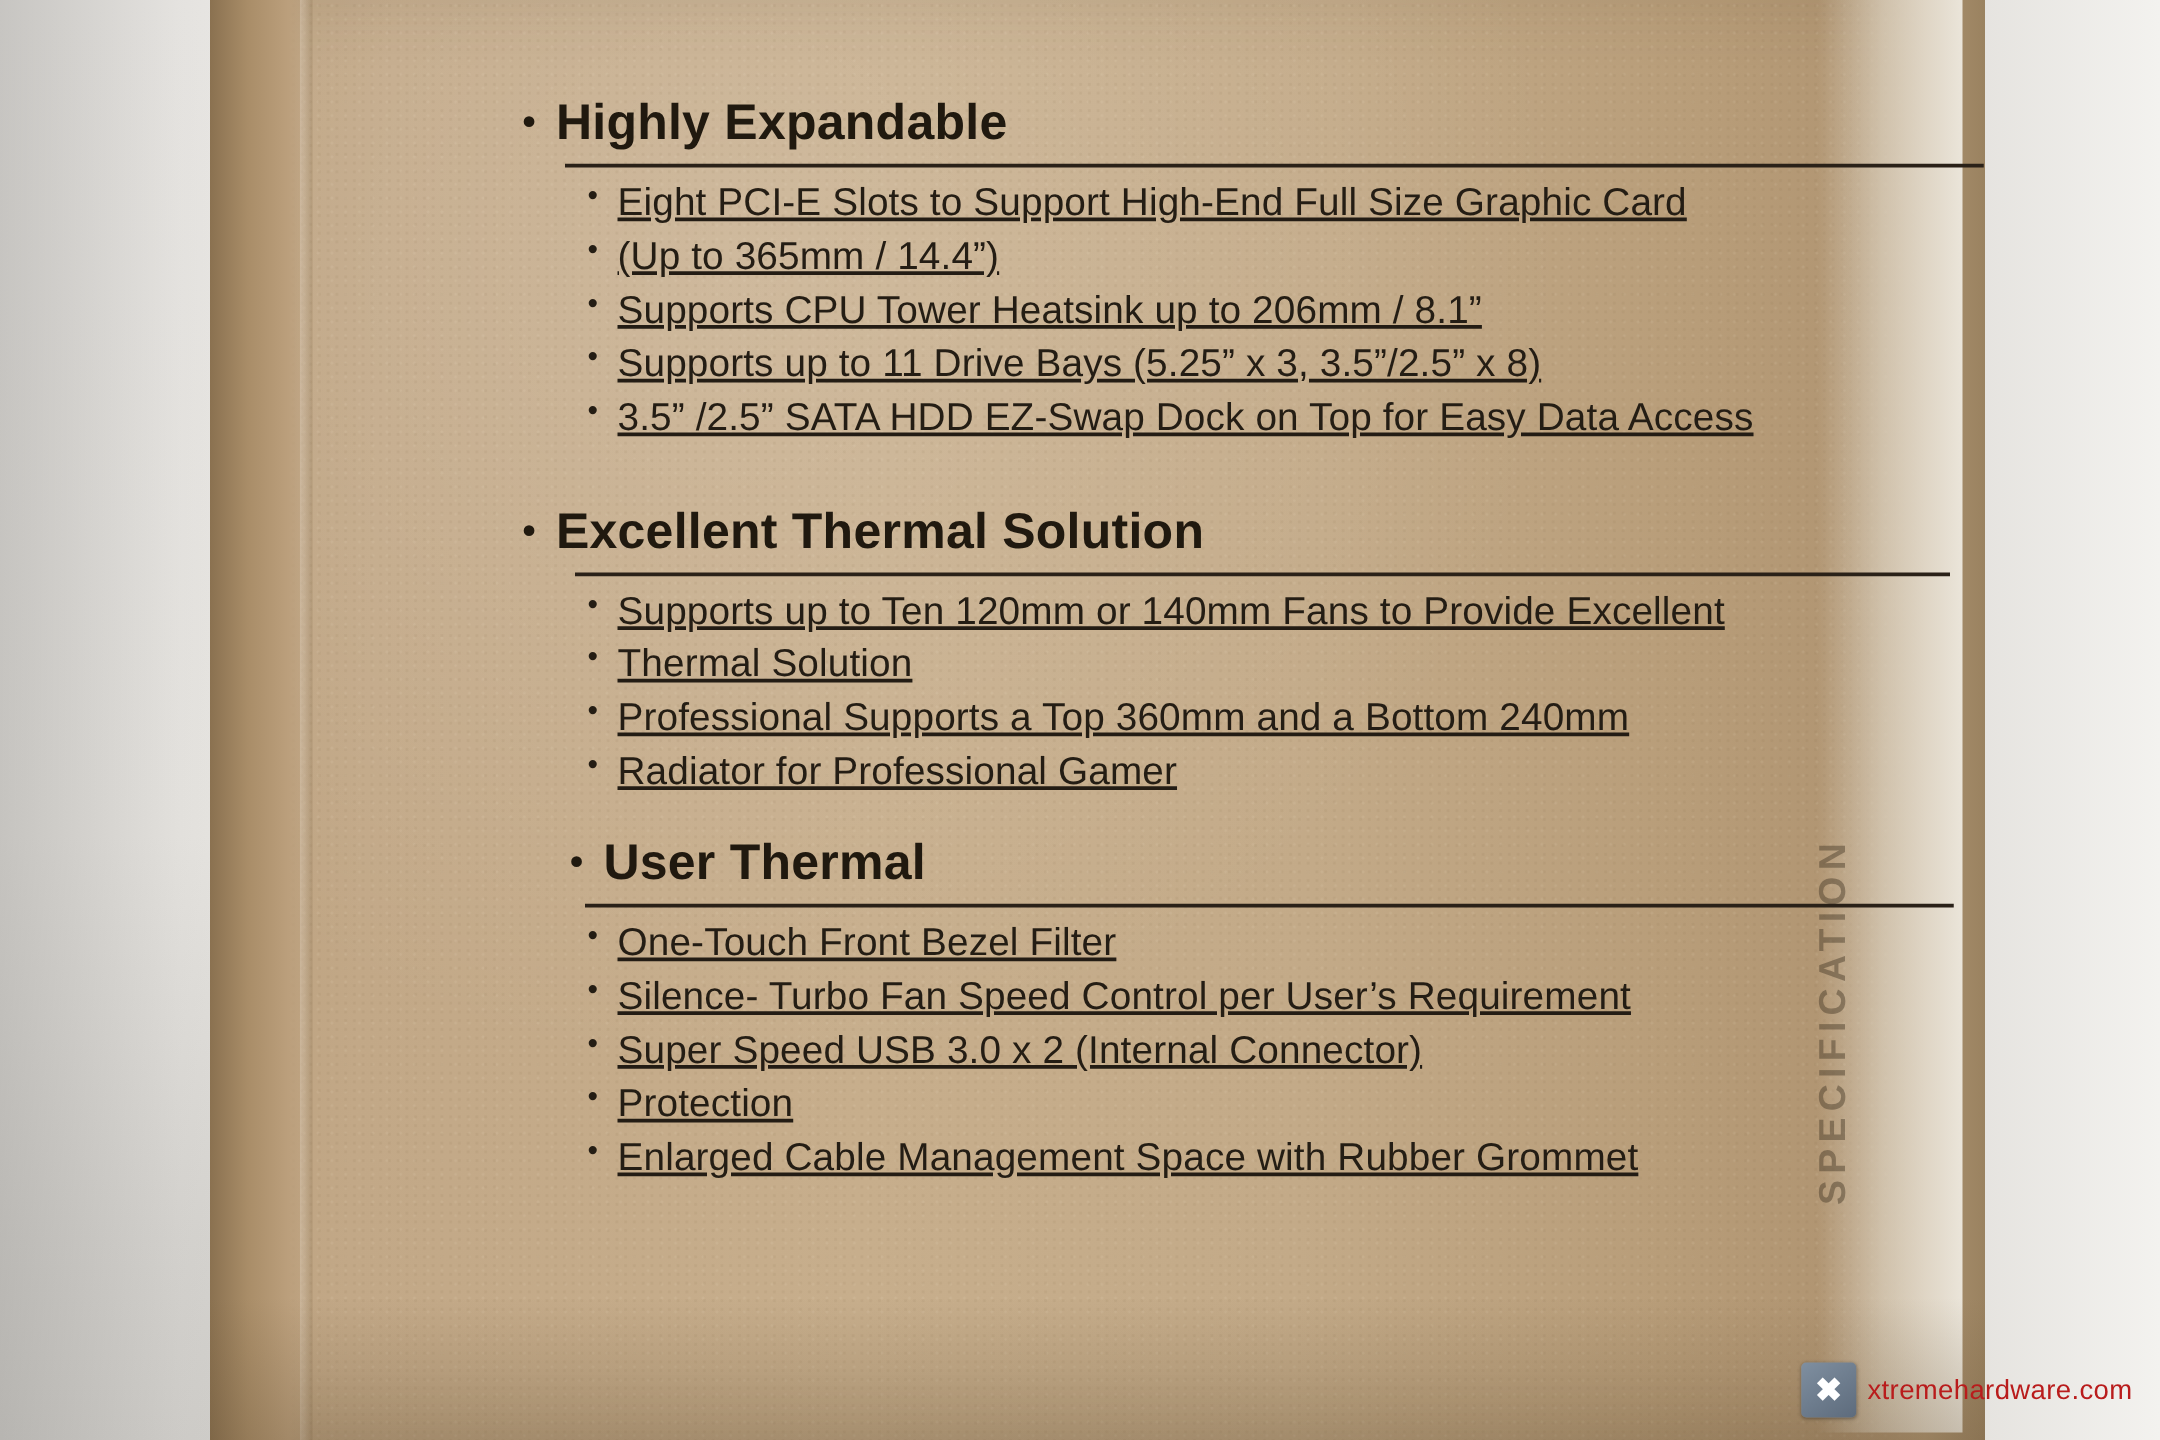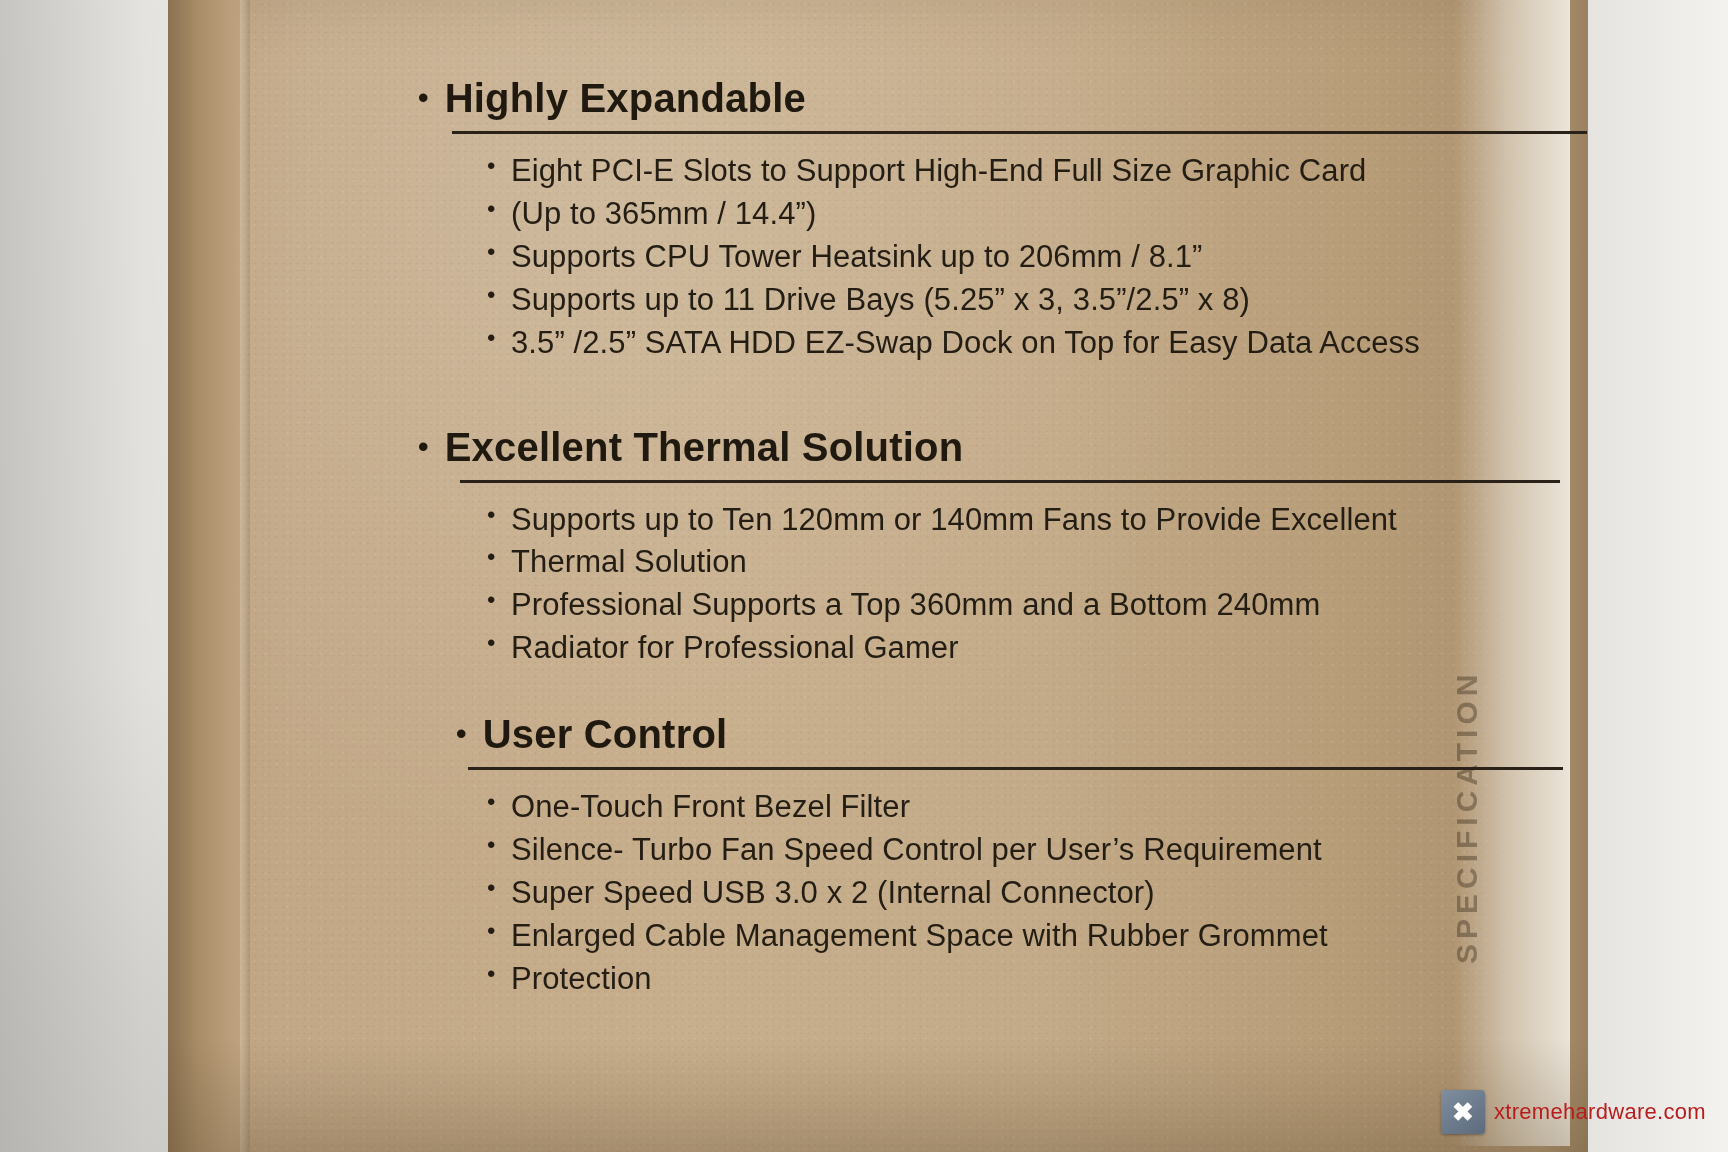--- a/index.html
+++ b/index.html
@@ -144,22 +144,23 @@
     height: 3px;
     background: #2a2118;
     margin: 10px 0 8px 34px;
     width: 1135px;
   }
   .rule.short { width: 1100px; margin-left: 42px; }
   .rule.short2 { width: 1095px; margin-left: 50px; }
 
   ul.items {
     list-style: none;
-    margin: 17px;
+    margin: 0;
     padding: 0 0 0 50px;
+    text-decoration: underline;
   }
   ul.items li {
     position: relative;
     font-size: 31px;
     line-height: 1.32;
     font-weight: 400;
     color: #241d14;
     padding-left: 26px;
     margin-bottom: 2px;
     letter-spacing: 0.1px;
@@ -262,31 +263,31 @@
             <span>Radiator for Professional Gamer</span>
           </li>
         </ul>
       </div>
 
       <div class="gap-md"></div>
 
       <div class="section">
         <div class="section-head" style="margin-left:38px;">
           <span class="head-bullet">•</span>
-          <span>User Control</span>
+          <span>User Thermal</span>
         </div>
         <div class="rule short2"></div>
         <ul class="items indent-3">
           <li>One-Touch Front Bezel Filter</li>
           <li>Silence- Turbo Fan Speed Control per User’s Requirement</li>
           <li>Super Speed USB 3.0 x 2 (Internal Connector)</li>
-          <li>Enlarged Cable Management Space with Rubber Grommet</li>
           <li style="list-style:none;">
             <span>Protection</span>
           </li>
+          <li>Enlarged Cable Management Space with Rubber Grommet</li>
         </ul>
       </div>
 
     </div>
   </div>
 
   <div class="watermark">
     <div class="wm-logo">✖</div>
     <div class="wm-text">xtremehardware.com</div>
   </div>

